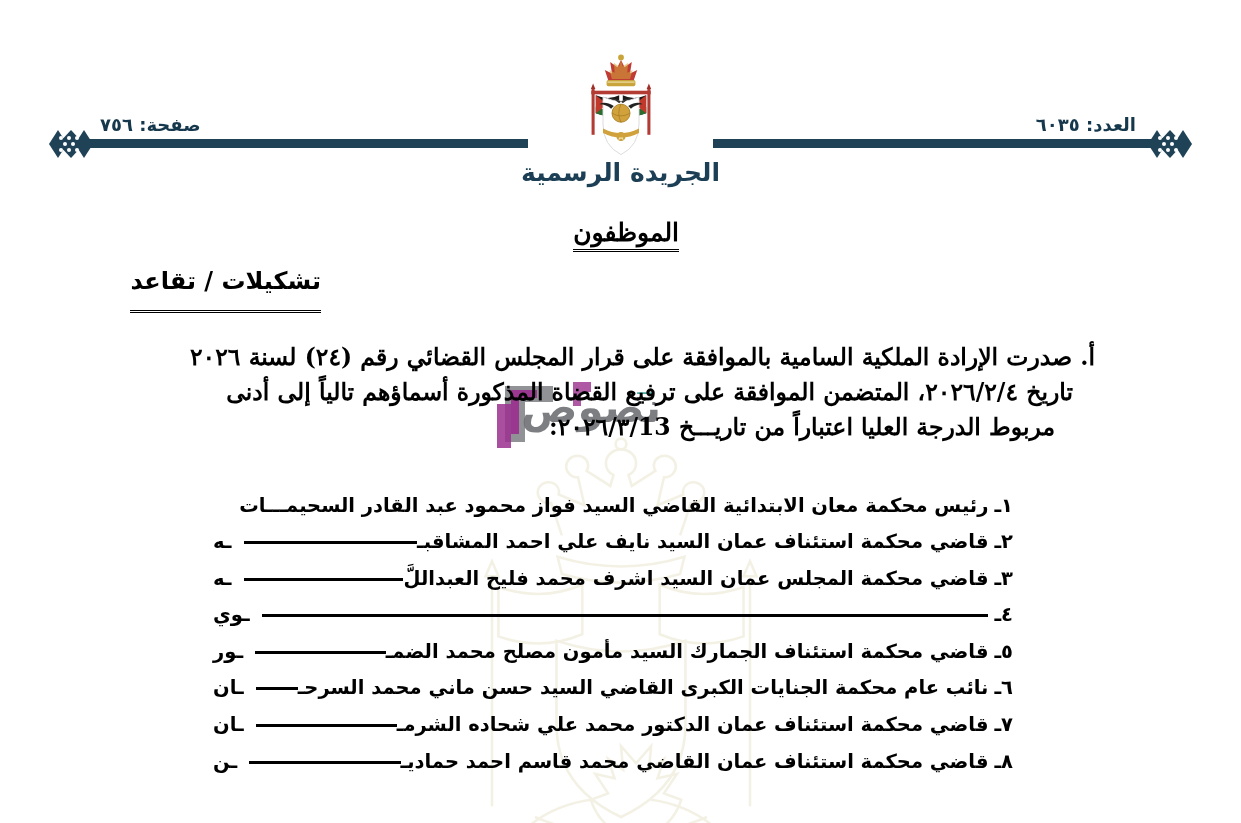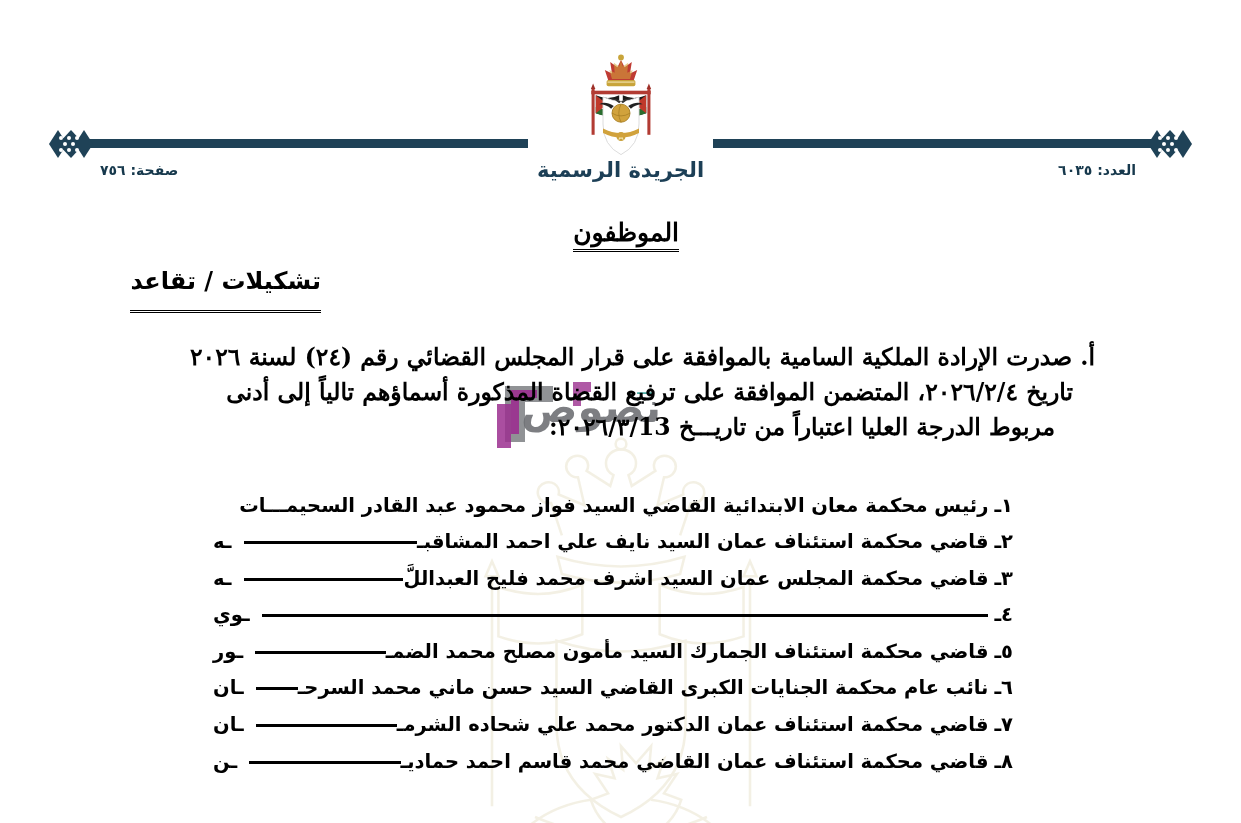--- a/index.html
+++ b/index.html
@@ -59,21 +59,21 @@
     height: 108px;
   }
   .gazette-title {
     position: absolute;
     left: 50%;
     transform: translateX(-50%);
     top: 158px;
     width: 420px;
     text-align: center;
     font-family: "DejaVu Sans", "Liberation Sans", sans-serif;
-    font-size: 21px;
+    font-size: 25px;
     font-weight: bold;
     color: #1c3f56;
     letter-spacing: 0px;
     white-space: nowrap;
   }
   .rule {
     position: absolute;
     top: 139px;
     height: 9px;
     background: #1f4257;
@@ -87,26 +87,25 @@
     width: 46px;
     height: 36px;
   }
   .dc-left  { left: 48px; }
   .dc-right { right: 48px; }
 
   .hdr-label {
     position: absolute;
     top: 114px;
     font-family: "DejaVu Sans", "Liberation Sans", sans-serif;
-    font-size: 14px;
+    font-size: 18px;
     font-weight: bold;
     color: #16384c;
     white-space: nowrap;
     direction: rtl;
-    margin-top: 48px;
   }
   .hdr-page  { left: 100px; }
   .hdr-issue { right: 105px; }
 
   
   .heading-employees {
     position: absolute;
     right: 562px;
     top: 219px;
     z-index: 4;

